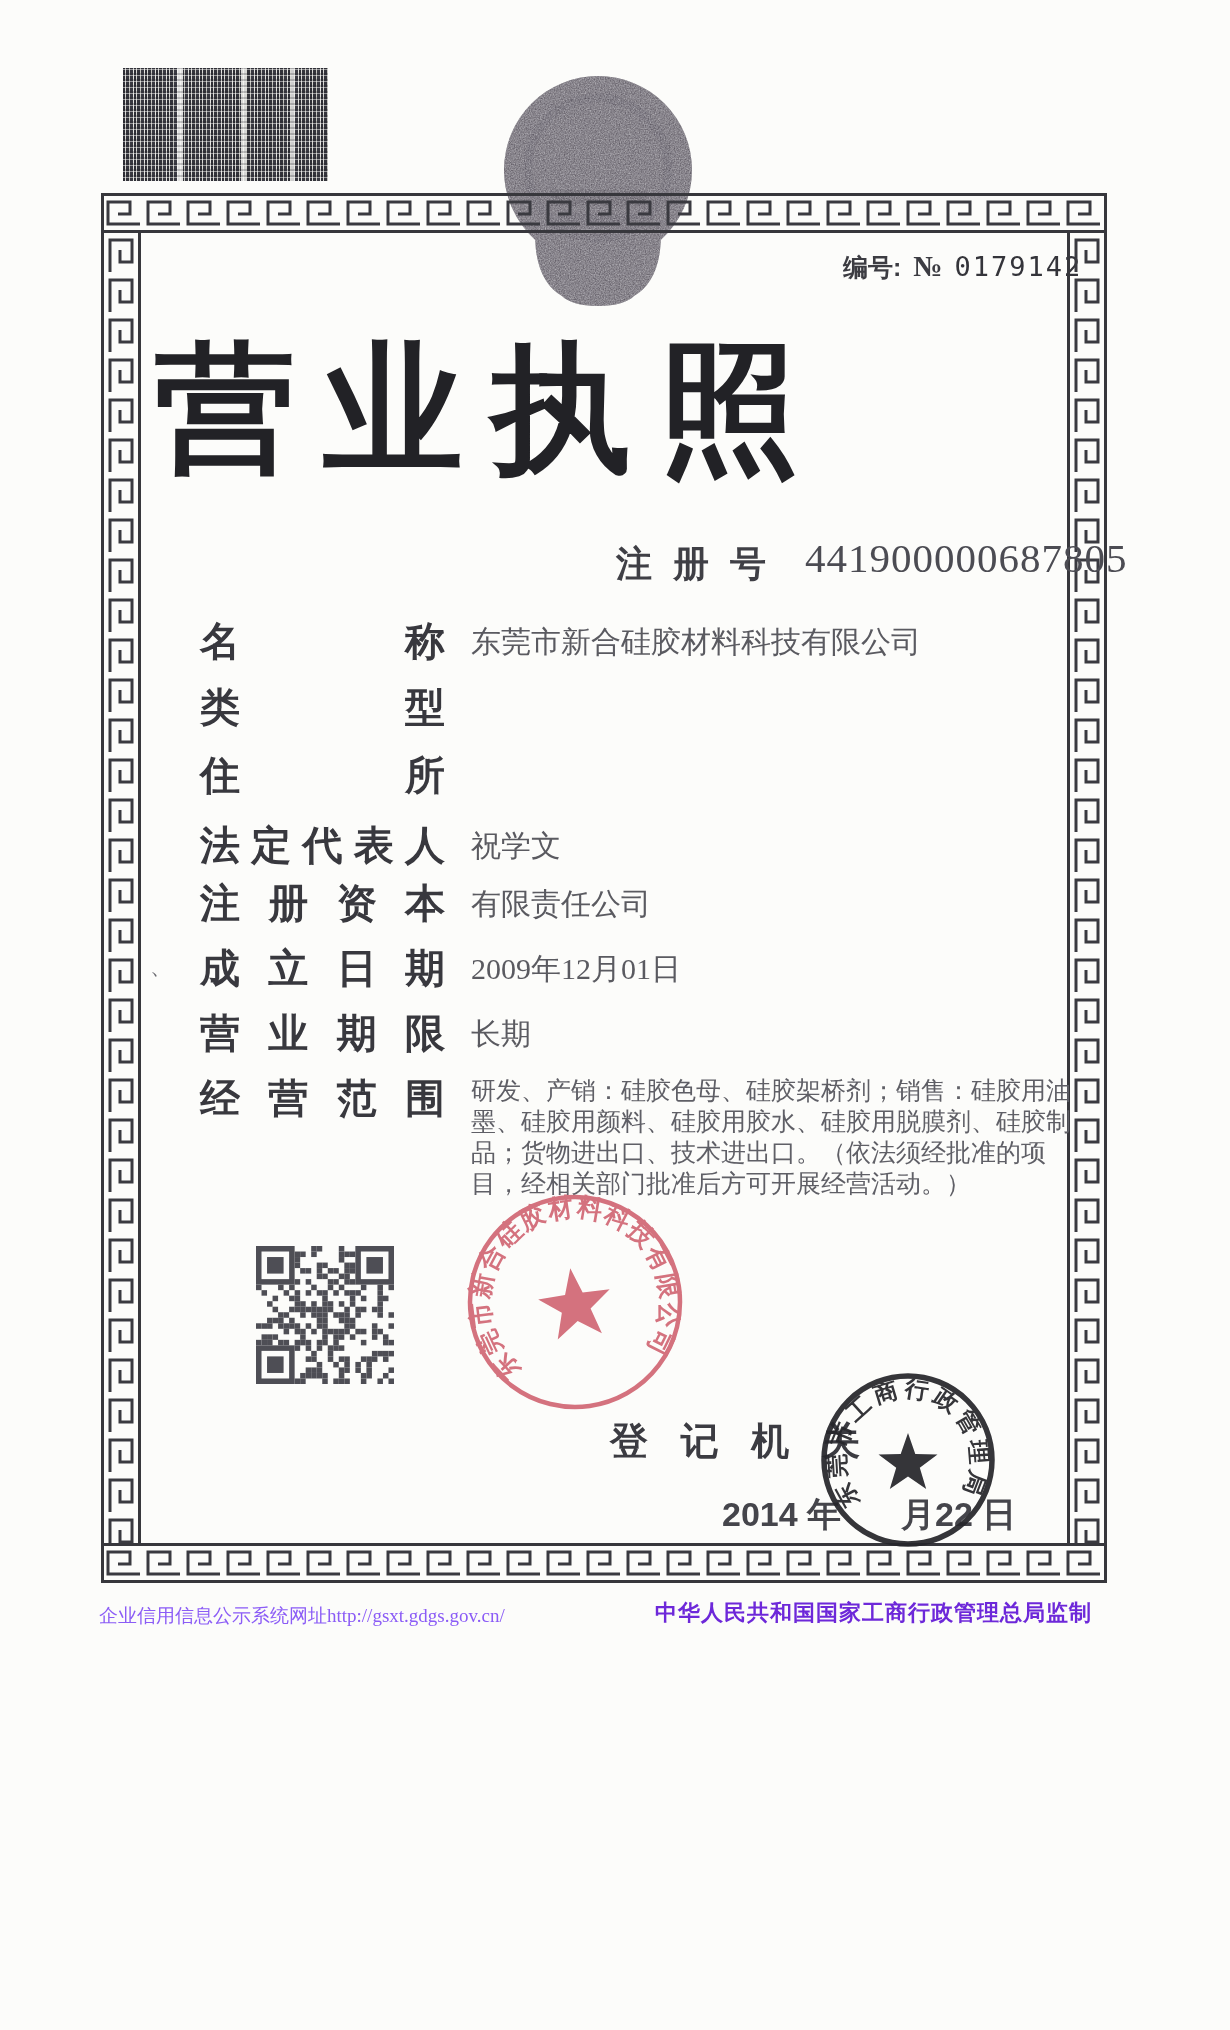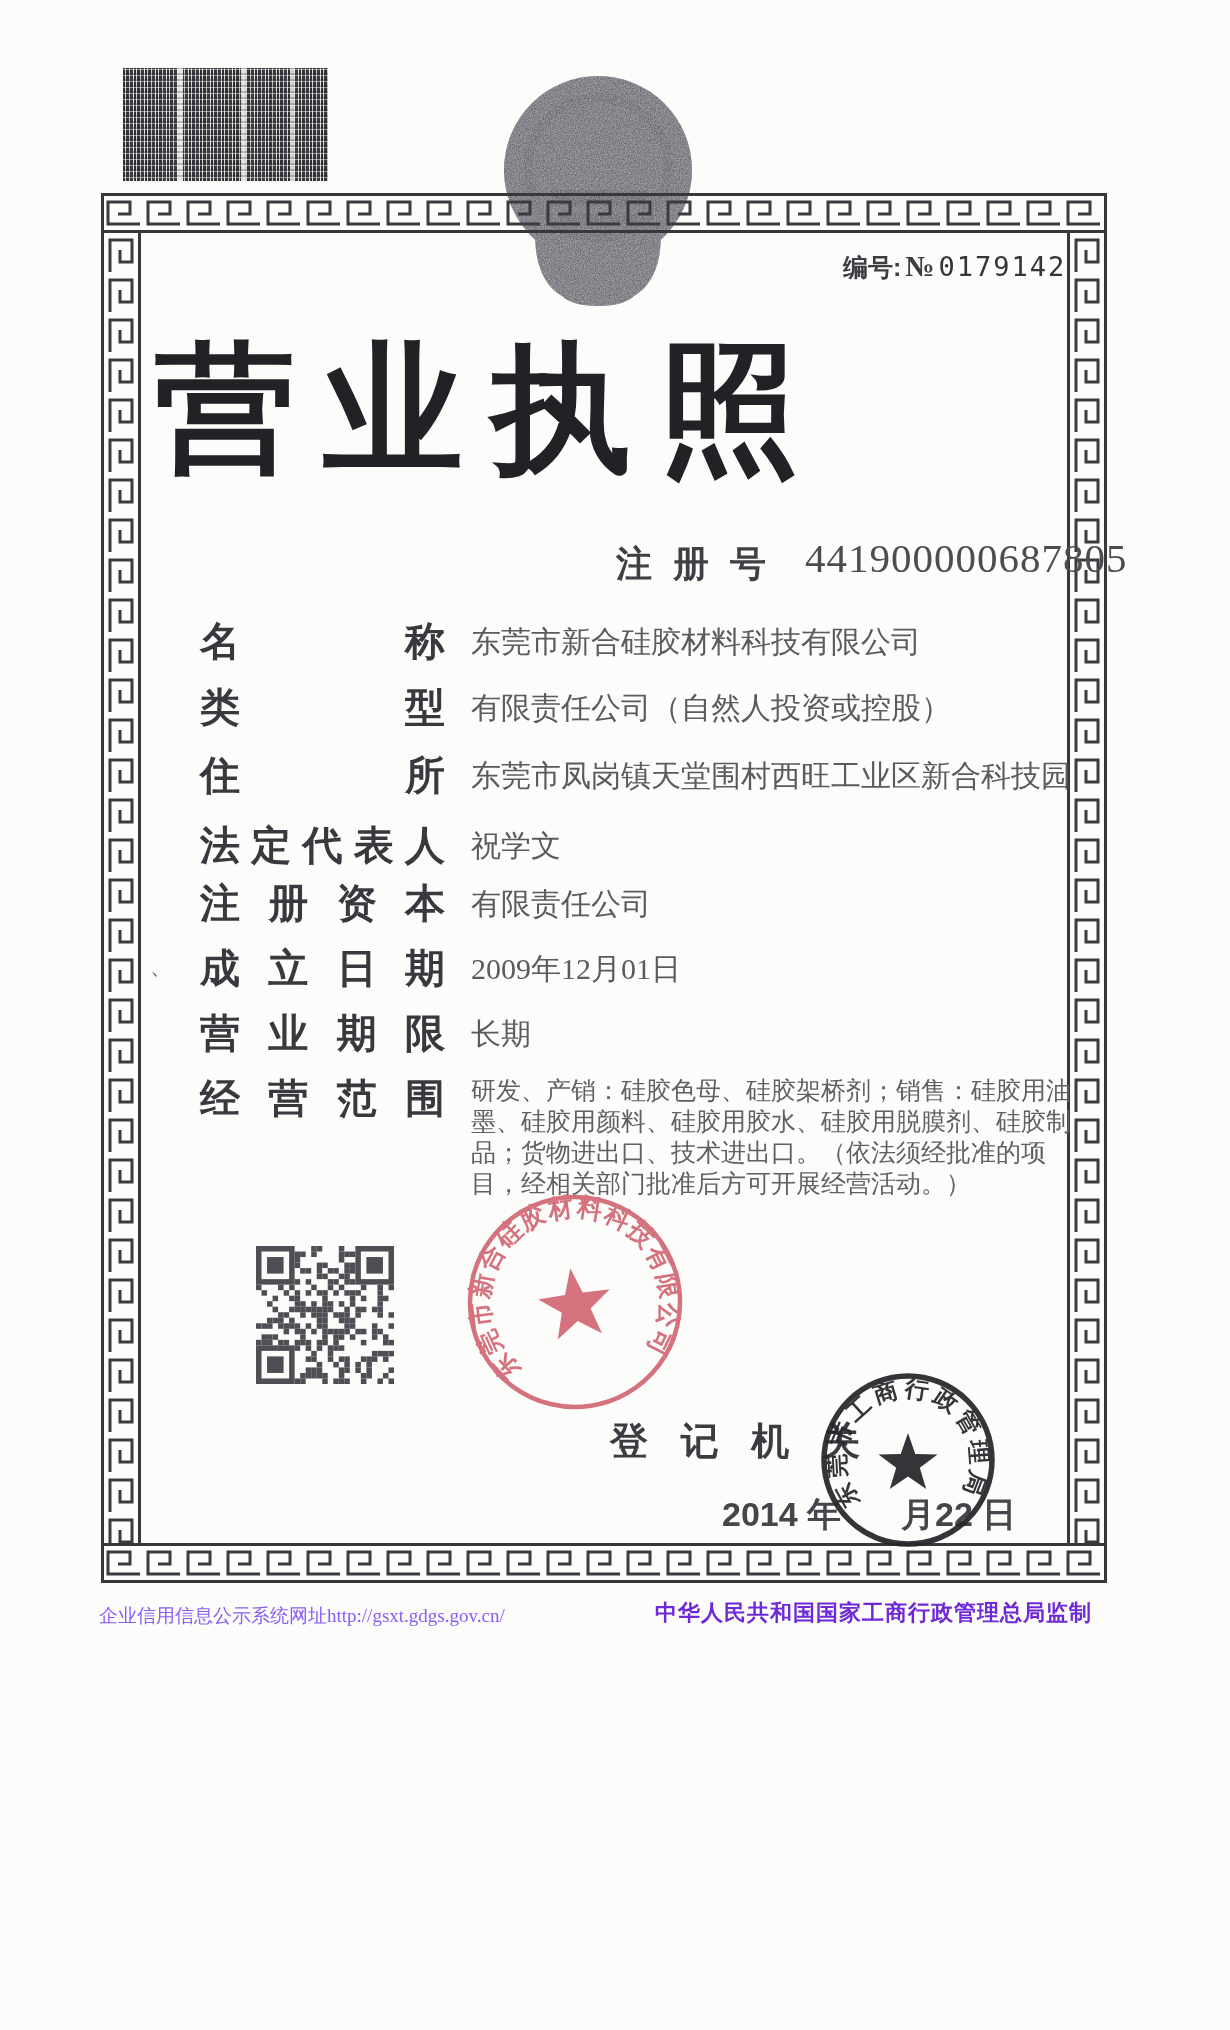--- a/index.html
+++ b/index.html
@@ -7,21 +7,21 @@
         overflow:hidden;font-family:"Liberation Sans",sans-serif;color:#2e2e33;}
 
   
   .barcode2d{position:absolute;left:123px;top:68px;width:205px;height:113px;
     background:
       repeating-linear-gradient(0deg, rgba(246,246,244,0) 0 3px, rgba(246,246,244,.5) 3px 4px, rgba(30,30,36,.22) 4px 6px),
       linear-gradient(90deg, rgba(244,244,242,0) 0 54px, rgba(244,244,242,.9) 54px 60px, rgba(244,244,242,0) 60px 118px, rgba(244,244,242,.85) 118px 123px, rgba(244,244,242,0) 123px 168px, rgba(244,244,242,.8) 168px 172px, rgba(244,244,242,0) 172px),
       repeating-linear-gradient(90deg, #2e2e35 0 2px, #d8d8d4 2px 3px, #33333a 3px 6px, #c5c5c0 6px 7px, #3a3a42 7px 10px, #e4e4e0 10px 11px);
   }
   .emblem{position:absolute;left:498px;top:72px;}
-  .serial{position:absolute;left:843px;top:250px;display:flex;align-items:baseline;gap:4px;color:#3c3c42;}
+  .serial{position:absolute;left:843px;top:250px;display:flex;align-items:baseline;gap:12px;color:#3c3c42;}
   .serial-label{font-size:25px;font-weight:600;}
   .serial-symbol{font-size:29px;font-weight:bold;font-family:"Liberation Serif",serif;}
   .serial-number{font-size:27px;font-family:"DejaVu Sans Mono",monospace;letter-spacing:2px;color:#34343a;}
 
   
   .band{position:absolute;}
 
   
   .license-title{position:absolute;left:155px;top:316px;width:950px;
     font-size:140px;font-weight:900;letter-spacing:28px;color:#222226;}
@@ -132,28 +132,26 @@
         <span>名</span>
         <span>称</span>
       </div>
     <div class="row-value">东莞市新合硅胶材料科技有限公司</div>
   </div>
   <div class="row" style="top:680px">
     <div class="row-label">
         <span>类</span>
         <span>型</span>
       </div>
-    <div class="row-value">有限责任公司（自然人投资或控股）</div>
   </div>
   <div class="row" style="top:748px">
     <div class="row-label">
         <span>住</span>
         <span>所</span>
       </div>
-    <div class="row-value">东莞市凤岗镇天堂围村西旺工业区新合科技园</div>
   </div>
   <div class="row" style="top:818px">
     <div class="row-label">
         <span>法</span>
         <span>定</span>
         <span>代</span>
         <span>表</span>
         <span>人</span>
       </div>
     <div class="row-value">祝学文</div>

